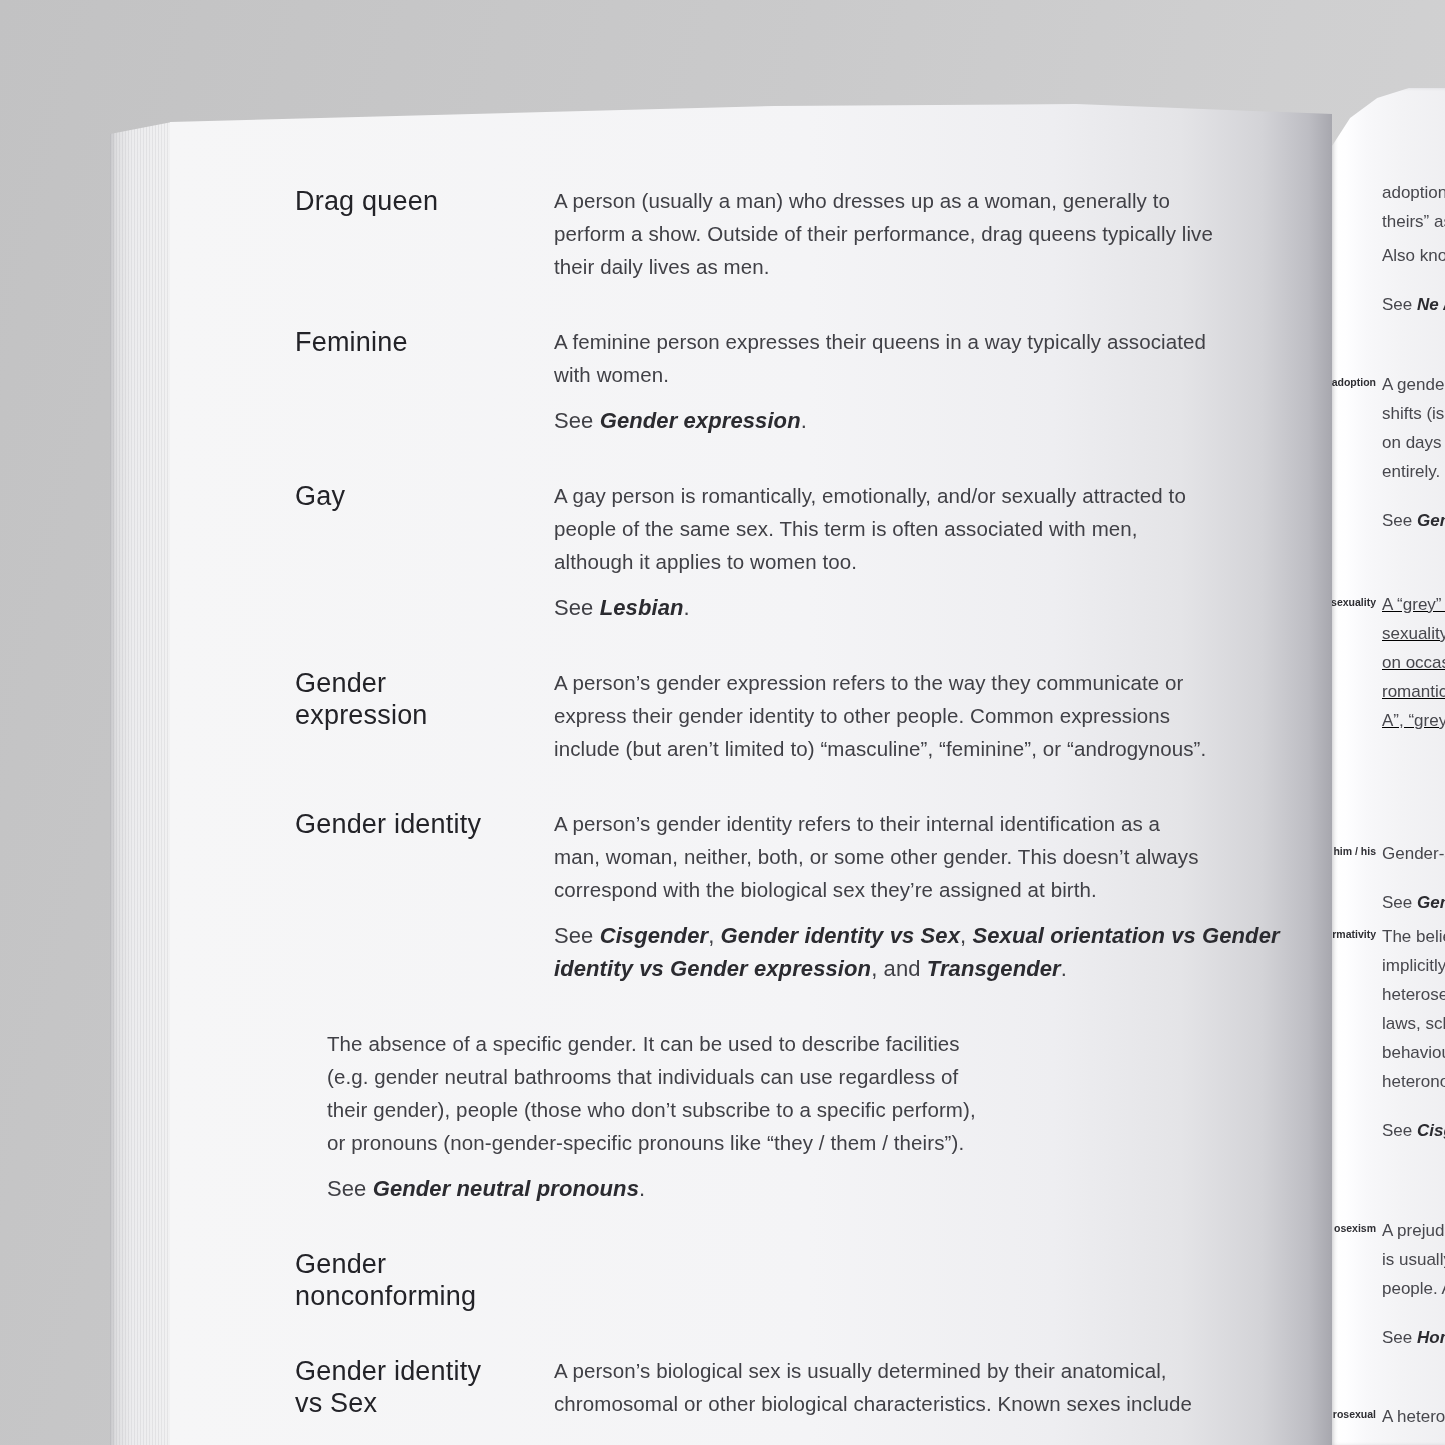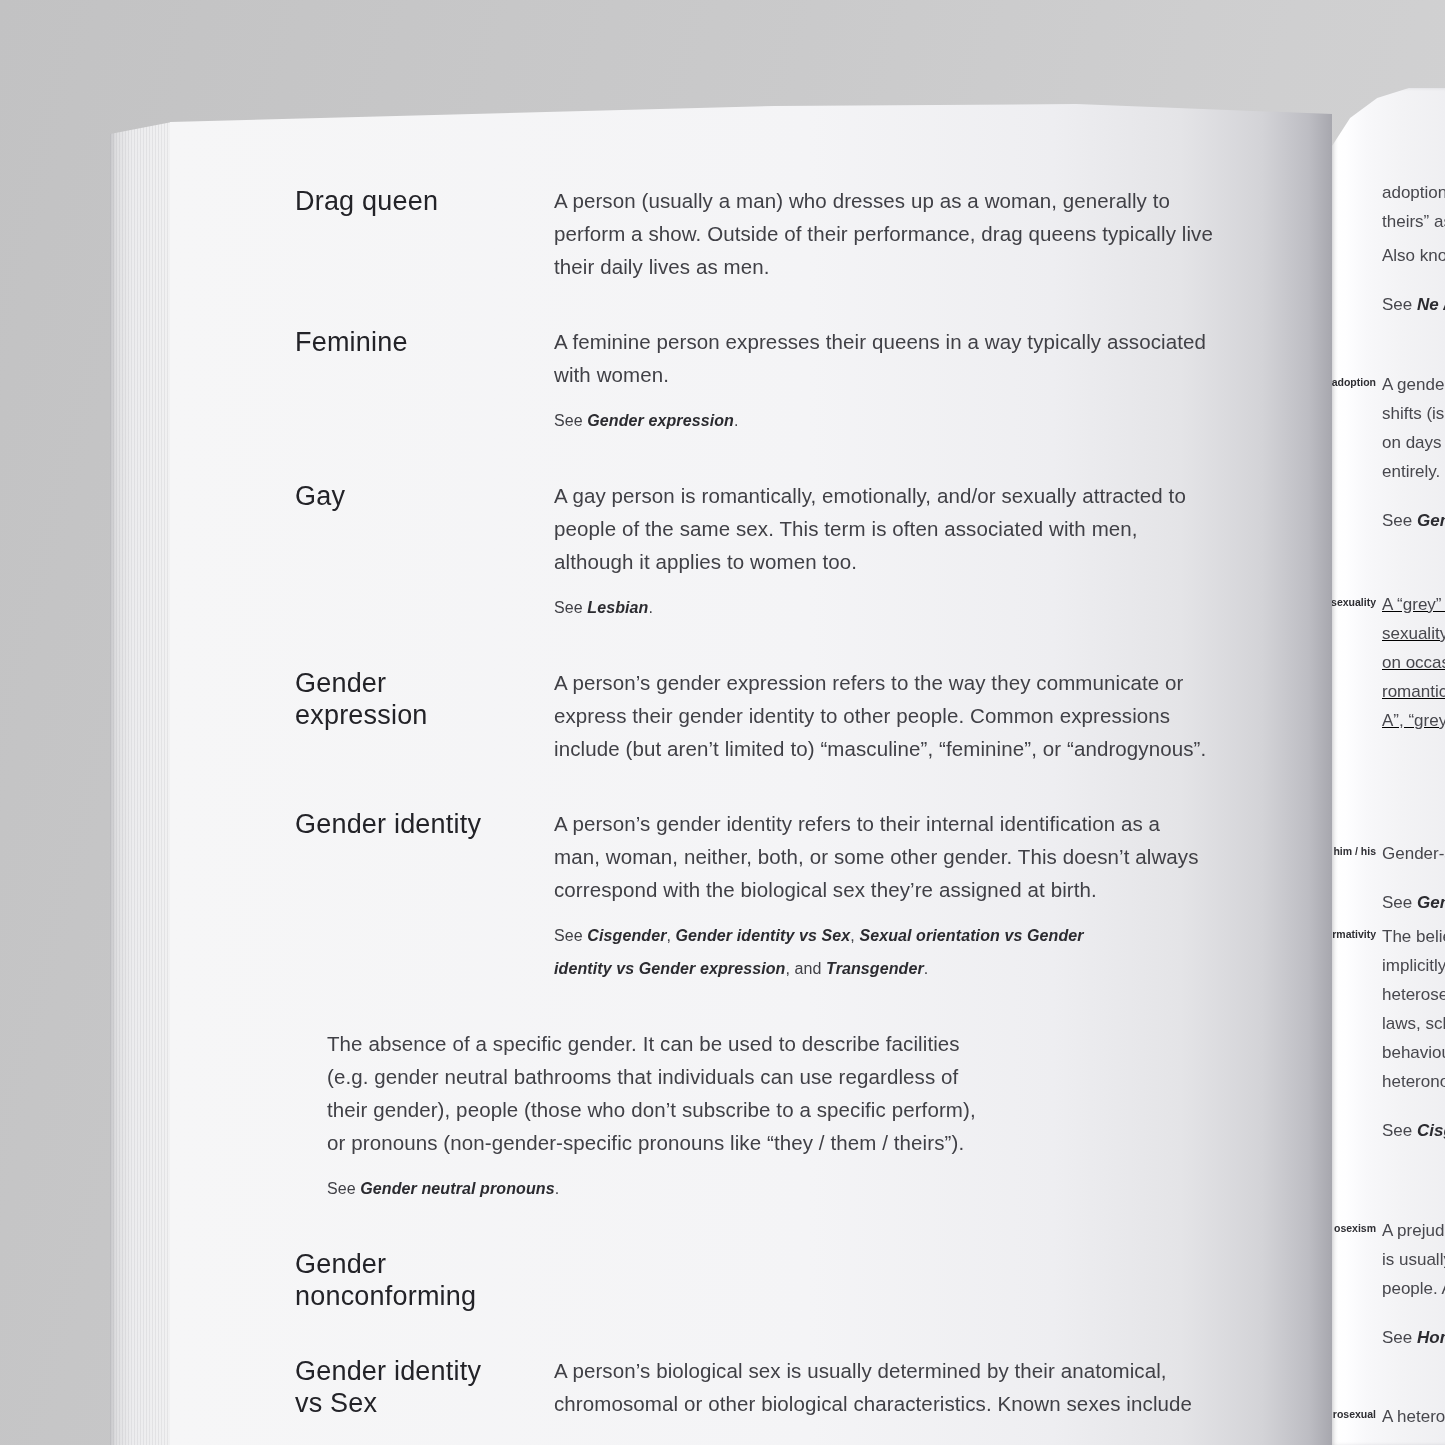--- a/index.html
+++ b/index.html
@@ -31,21 +31,21 @@
   }
   
   .glossary{position:absolute;left:125px;top:80px;width:1010px;}
   .entry{display:flex;margin-bottom:42px;}
   .term{
     flex:none;width:227px;font-weight:normal;font-size:27px;line-height:32px;
     color:#232328;letter-spacing:0.2px;white-space:pre-line;padding-top:1px;
   }
   .def-wrap{flex:none;width:783px;margin-left:32px;}
   .def{font-size:20.5px;line-height:33px;color:#404046;white-space:pre-line;letter-spacing:0.1px;}
-  .see{margin-top:13px;font-size:16px;line-height:33px;color:#404046;white-space:pre-line;letter-spacing:0.1px;}
+  .see{margin-top:13px;font-size:22px;line-height:33px;color:#404046;white-space:pre-line;letter-spacing:0.1px;}
   .em{font-weight:bold;font-style:italic;color:#2b2b30;}
   
   .rblock{position:absolute;left:0;width:113px;}
   .rterm{
     position:absolute;right:69px;top:6px;font-size:10.5px;font-weight:bold;
     color:#2e2e33;white-space:nowrap;letter-spacing:0;
   }
   .rpara{margin:0 0 0 50px;font-size:17px;line-height:29px;color:#47474d;white-space:pre;}
   .rpara2{margin-top:5px;}
   .rsee{margin-top:20px;}

